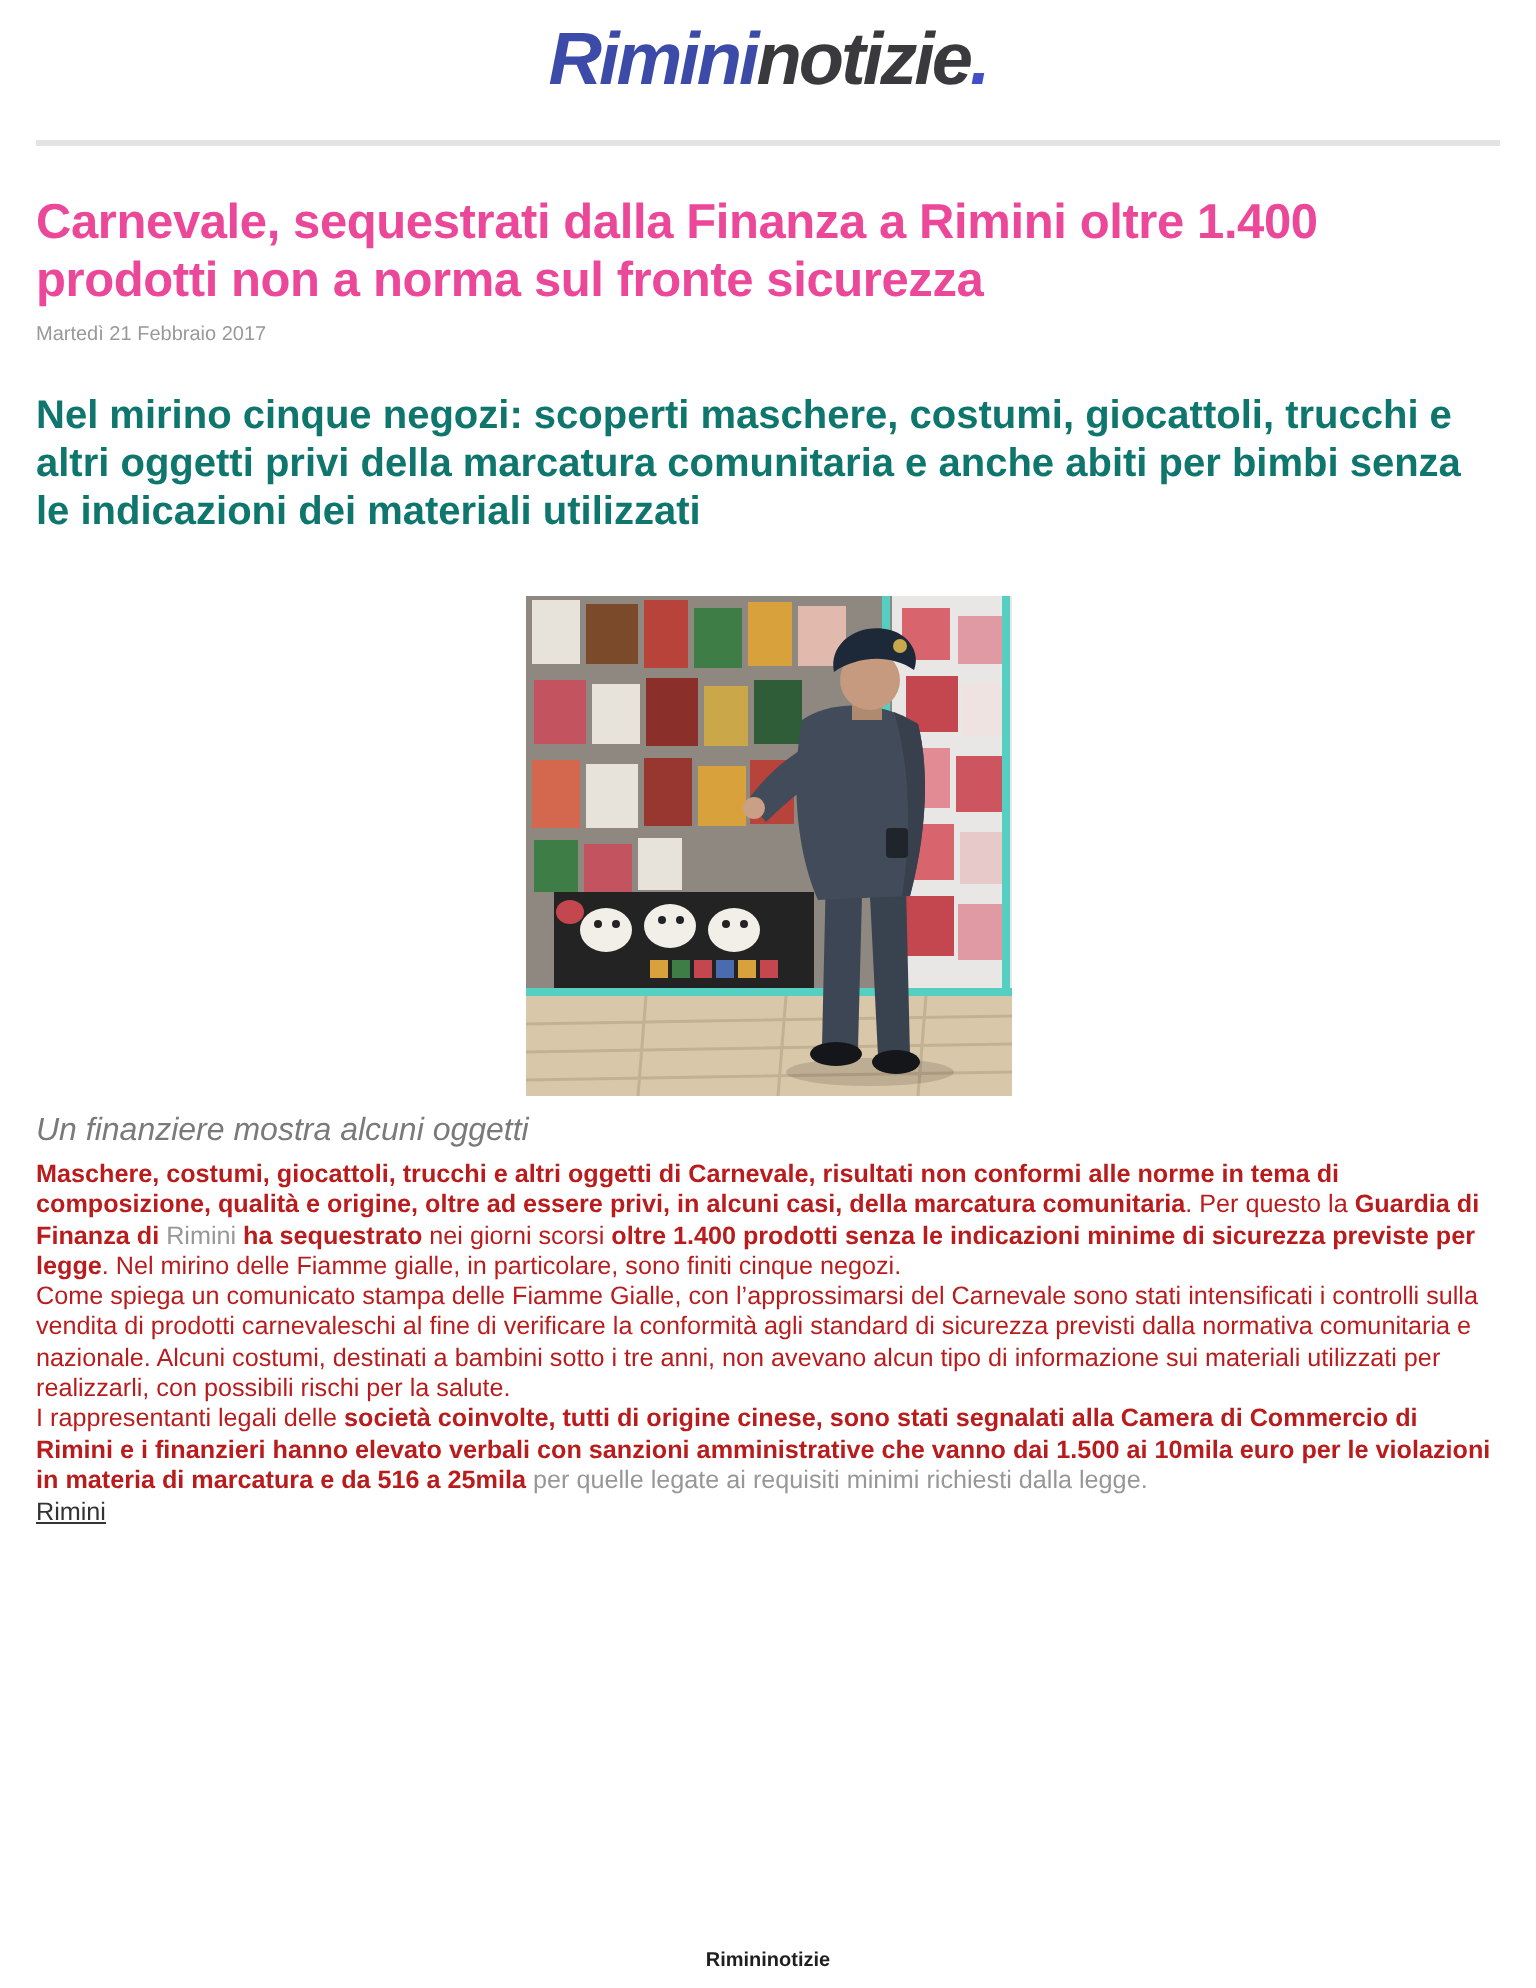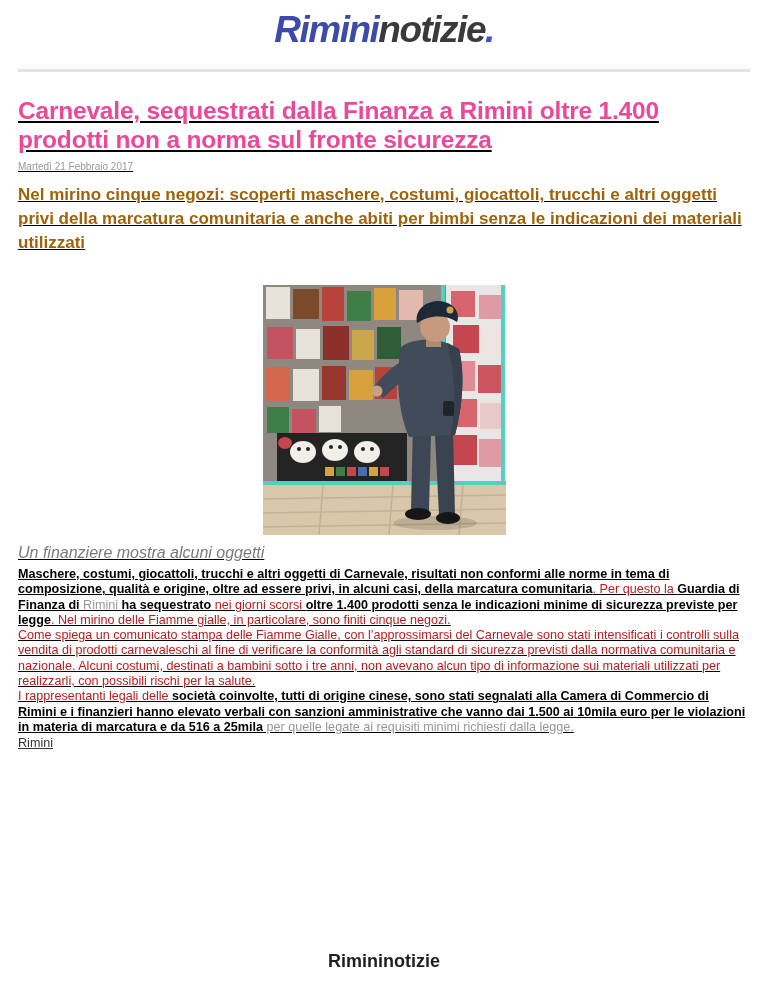--- a/index.html
+++ b/index.html
@@ -1,46 +1,46 @@
 <!DOCTYPE html>
 <html lang="it" style="--brand-blue: #3c4ba8; --brand-dark: #3a3a3e; --dot-blue: #4150c8; --divider: #e3e3e3; --muted-text: #999999;"><head>
 <meta charset="utf-8">
 <style>
   html,body{margin:0;padding:0;background:#fff;}
   body{font-family:"Liberation Sans", sans-serif;}
-  .page{position:relative;width:768px;height:994px;margin:0 auto;background:#fff;overflow:hidden;text-decoration:underline;}
+  .page{position:relative;width:768px;height:994px;margin:0 auto;background:#fff;overflow:hidden;}
 
   
   .masthead{padding-top:8px;text-align:center;line-height:44px;}
   .logo{display:inline-block;font-style:italic;font-weight:bold;font-size:37px;letter-spacing:-1.5px;text-decoration:none;cursor:pointer;}
   .logo .blue{color:var(--brand-blue,#3c4ba8);}
   .logo .dark{color:var(--brand-dark,#3a3a3e);}
   .logo .dot{color:var(--dot-blue,#4150c8);}
   .divider{margin:10px 18px 0;border:0;border-top:3px solid var(--divider,#e3e3e3);}
 
   
   .title{margin:24px 18px 0;font-size:24.5px;line-height:29px;font-weight:bold;color:#ec4899;letter-spacing:-0.2px;}
   .date{margin:7px 18px 0;font-size:10px;color:var(--muted-text,#999);}
-  .lede{margin:11px 18px 0;font-size:17px;line-height:24px;font-weight:bold;color:#a16207;}
+  .lede{margin:23px 18px 0;font-size:20px;line-height:24px;font-weight:bold;color:#0f766e;}
 
   
   .photo-wrap{width:243px;margin:30px auto 0;}
   .photo-wrap svg{display:block;}
   .caption{margin:9px 18px 0;font-size:16px;font-style:italic;color:#7a7a7a;}
 
   
   .article-body{margin:5px 18px 0;font-size:12.6px;line-height:15.3px;color:#4e4e4e;}
   .article-body p{margin:0;}
-  .seg-bold{font-weight:bold;color:#000000;}
+  .seg-bold{font-weight:bold;color:#b91c1c;}
   .seg-normal{color:#b91c1c;}
   .seg-muted{color:#979797;}
   .category{display:inline-block;margin-top:1px;font-size:12.6px;color:#333;text-decoration:underline;cursor:pointer;}
 
   
-  .footer{position:absolute;left:0;bottom:22px;width:100%;text-align:center;font-size:18px;font-weight:bold;color:#1f1f1f;}
+  .footer{position:absolute;left:0;bottom:8px;width:100%;text-align:center;font-size:10px;font-weight:bold;color:#1f1f1f;}
 </style>
 </head>
 <body>
 
 <div class="page">
 
   <div class="masthead">
     <span class="logo"><span class="blue">Rimini</span><span class="dark">notizie</span><span class="dot">.</span></span>
   </div>
   <hr class="divider">

